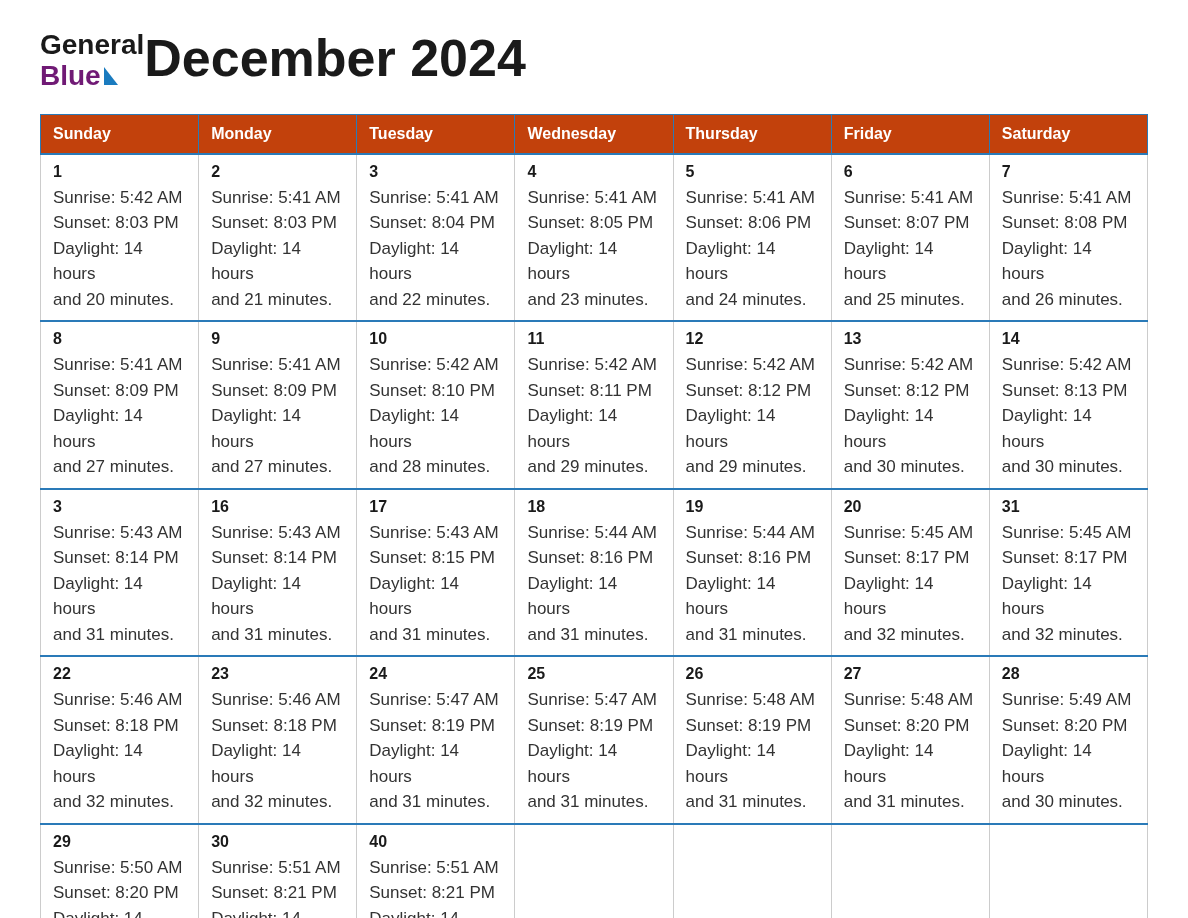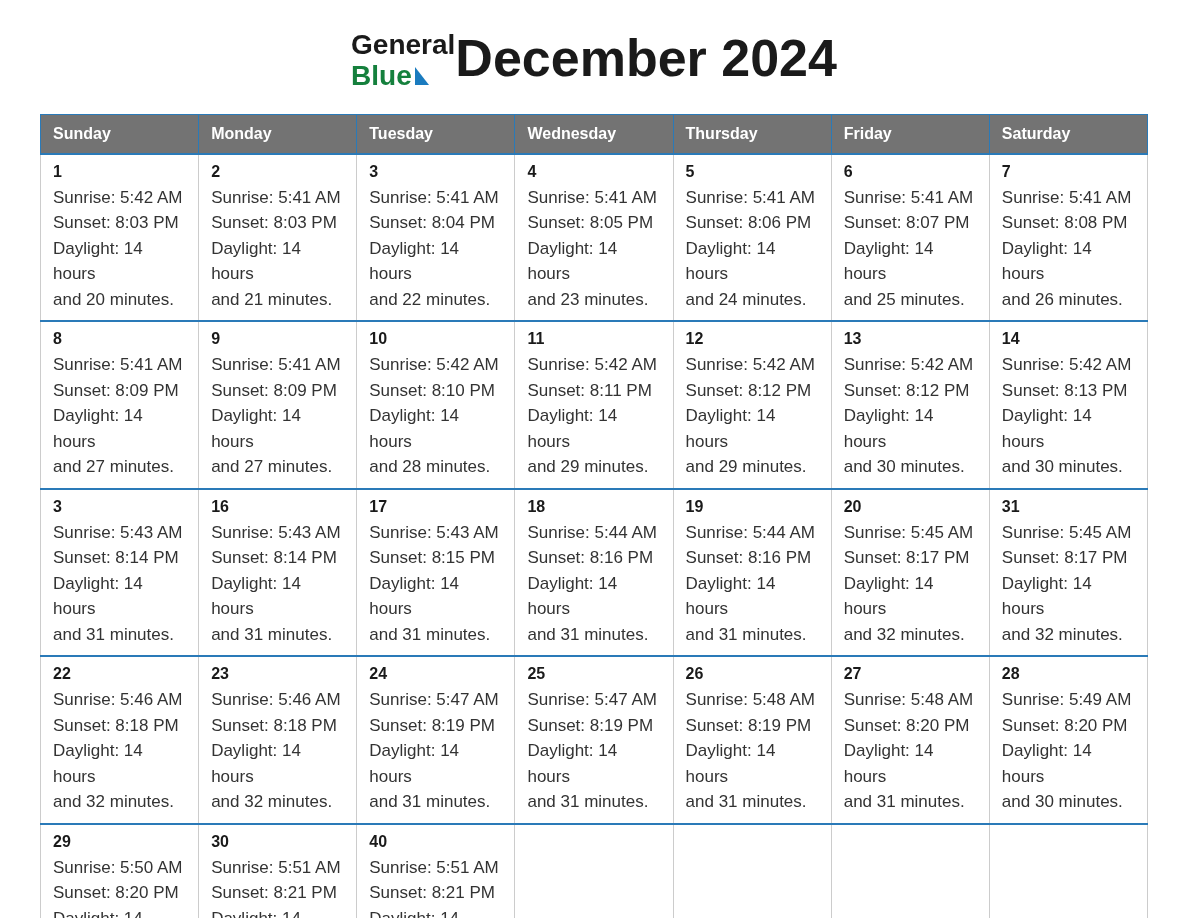--- a/index.html
+++ b/index.html
@@ -5,39 +5,39 @@
     * { box-sizing: border-box; margin: 0; padding: 0; }
     body {
       font-family: Arial, sans-serif;
       background: #fff;
       padding: 30px 40px;
       width: 1188px;
       min-height: 918px;
     }
     .header {
       display: flex;
-      justify-content: center;
+      justify-content: flex-start;
       align-items: flex-start;
       margin-bottom: 22px;
     }
     .logo {
       display: flex;
       flex-direction: column;
       align-items: flex-start;
     }
     .logo-general {
       font-size: 28px;
       font-weight: bold;
       color: #1a1a1a;
       line-height: 1.1;
     }
     .logo-blue {
       font-size: 28px;
       font-weight: bold;
-      color: #15803d;
+      color: #701a75;
       line-height: 1.1;
       display: flex;
       align-items: center;
     }
     .title-block {
       text-align: right;
     }
     .month-title {
       font-size: 52px;
       font-weight: bold;
@@ -48,21 +48,21 @@
       font-size: 20px;
       color: #555;
       margin-top: 4px;
     }
     .calendar-table {
       width: 100%;
       border-collapse: collapse;
       margin-top: 10px;
     }
     .calendar-table th {
-      background-color: #737373;
+      background-color: #c2410c;
       color: #fff;
       font-size: 16px;
       font-weight: 600;
       padding: 10px 12px;
       text-align: left;
       border: 1px solid #2a7ab8;
     }
     .calendar-table td {
       vertical-align: top;
       padding: 8px 12px;

